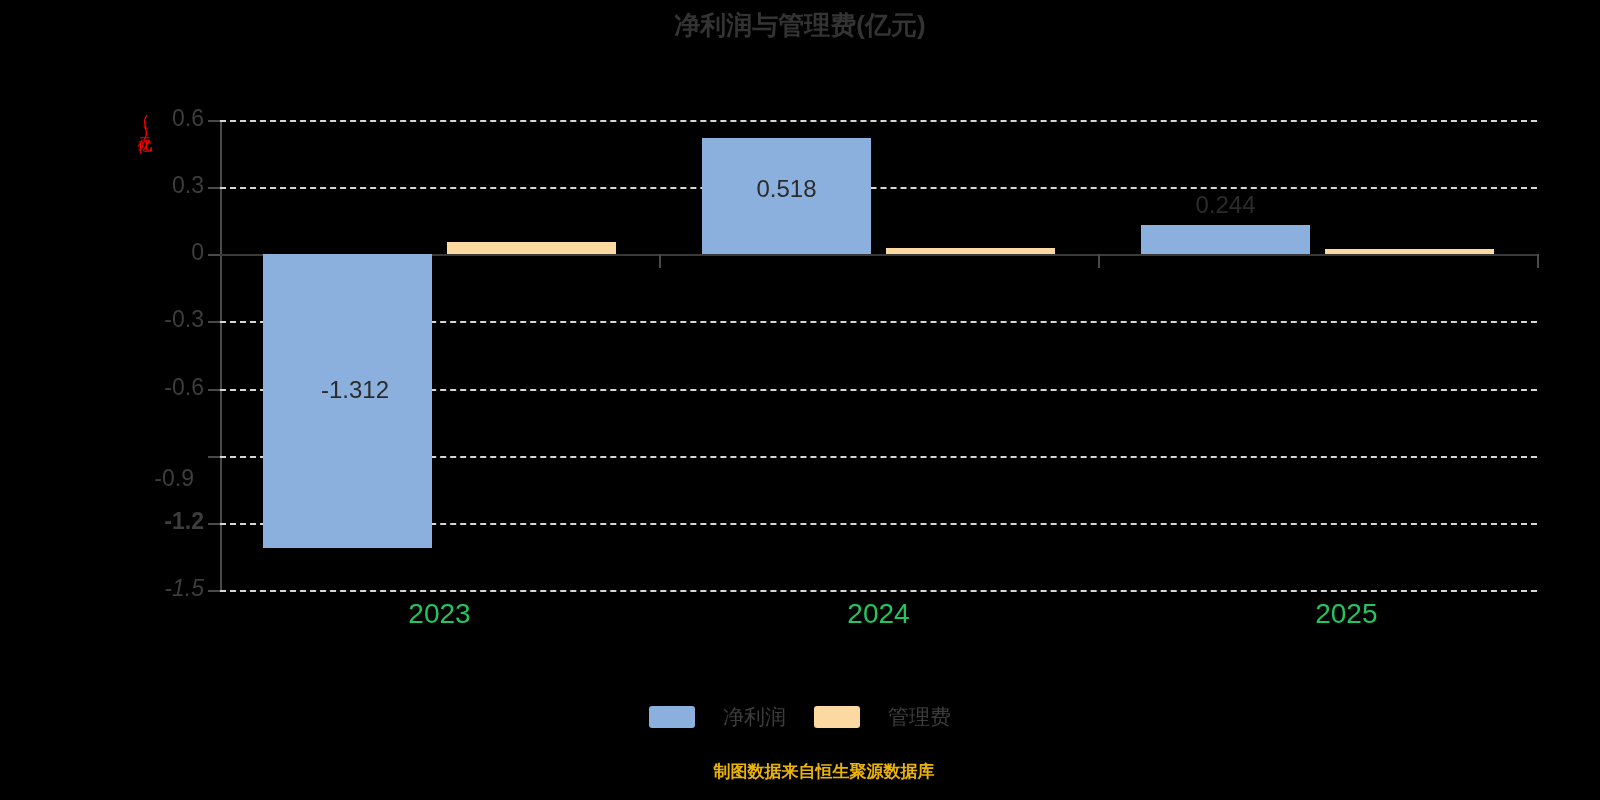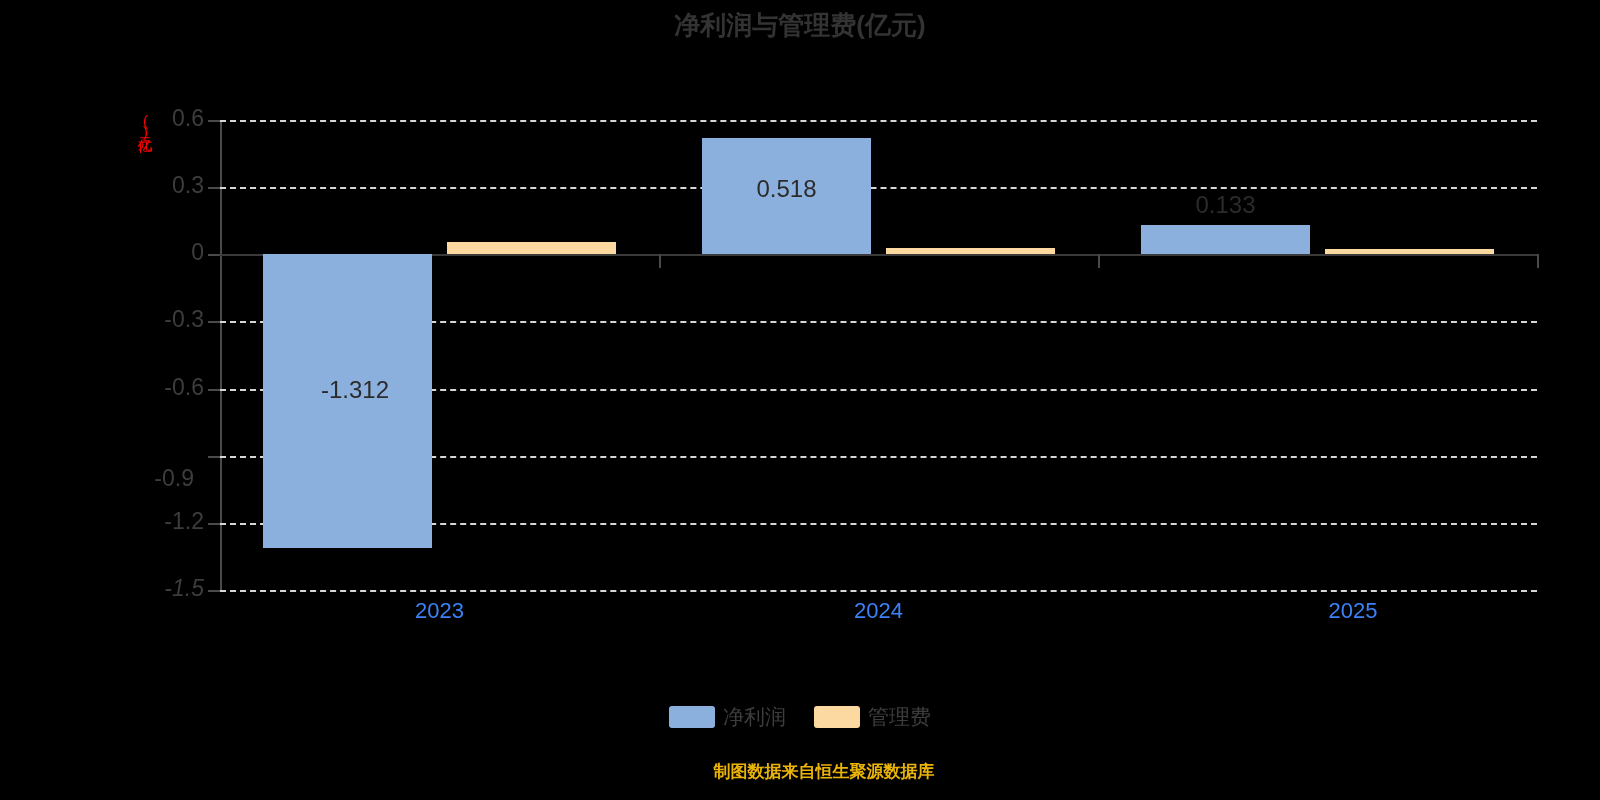--- a/index.html
+++ b/index.html
@@ -85,22 +85,22 @@
     position: absolute;
     top: 250px;
     width: 0;
     height: 14px;
     border-left: 2px solid #4a4a4a;
   }
 
   .x-label {
     position: absolute;
     top: 598px;
-    font-size: 22px;
-    color: #3b82f6;
+    font-size: 28px;
+    color: #22c55e;
     text-align: center;
     width: 120px;
   }
 
   
   .y-axis-unit {
     position: absolute;
     left: 138px;
     top: 112px;
     font-size: 15px;
@@ -138,21 +138,21 @@
     top: 703px;
     width: 1600px;
     display: flex;
     justify-content: center;
     align-items: center;
     gap: 28px;
   }
   .legend-item {
     display: flex;
     align-items: center;
-    gap: 8px;
+    gap: 28px;
   }
   .legend-swatch {
     width: 46px;
     height: 22px;
     border-radius: 3px;
   }
   .legend-swatch.series-profit { background: #8cb0de; }
   .legend-swatch.series-expense { background: #fcd9a0; }
   .legend-text {
     font-size: 21px;
@@ -193,39 +193,39 @@
       <div class="gridline" style="top: 335.714px;"></div>
       <div class="gridline" style="top: 402.857px;"></div>
       <div class="gridline" style="top: 470px;"></div>
       <div class="bar series-profit" title="净利润 2023: -1.312" style="left: 43px; top: 134.286px; width: 169px; height: 293.638px;"></div>
       <div class="bar-label" style="left: 36px; width: 198px; top: 256.296px;">-1.312</div>
       <div class="bar series-expense" title="管理费 2023: 0.054" style="left: 227px; top: 122.2px; width: 169px; height: 12.0857px;"></div>
       <div class="bar series-profit" title="净利润 2024: 0.518" style="left: 482px; top: 18.3524px; width: 169px; height: 115.933px;"></div>
       <div class="bar-label" style="left: 482px; width: 169px; top: 54.5224px;">0.518</div>
       <div class="bar series-expense" title="管理费 2024: 0.03" style="left: 666px; top: 127.571px; width: 169px; height: 6.71429px;"></div>
       <div class="bar series-profit" title="净利润 2025: 0.133" style="left: 921px; top: 104.519px; width: 169px; height: 29.7667px;"></div>
-      <div class="bar-label" style="left: 921px; width: 169px; top: 70.519px;">0.133</div>
+      <div class="bar-label" style="left: 921px; width: 169px; top: 70.519px;">0.244</div>
       <div class="bar series-expense" title="管理费 2025: 0.022" style="left: 1105px; top: 129.362px; width: 169px; height: 4.92381px;"></div>
     </div>
 
   <div id="axis-decorations">
       <div class="y-tick" style="top: 120px;"></div>
       <div class="y-label" style="top: 105px; left: 120px; width: 84px; right: auto;">0.6</div>
       <div class="y-tick" style="top: 187.143px;"></div>
       <div class="y-label" style="top: 172.143px; left: 120px; width: 84px; right: auto;">0.3</div>
       <div class="y-tick" style="top: 254.286px;"></div>
       <div class="y-label" style="top: 239.286px; left: 120px; width: 84px; right: auto;">0</div>
       <div class="y-tick" style="top: 321.429px;"></div>
       <div class="y-label" style="top: 306.429px; left: 120px; width: 84px; right: auto;">-0.3</div>
       <div class="y-tick" style="top: 388.571px;"></div>
       <div class="y-label" style="top: 373.571px; left: 120px; width: 84px; right: auto;">-0.6</div>
       <div class="y-tick" style="top: 455.714px;"></div>
       <div class="y-label" style="top: 440.714px; left: 110px; width: 84px; right: auto; margin-top: 24px;">-0.9</div>
       <div class="y-tick" style="top: 522.857px;"></div>
-      <div class="y-label" style="top: 507.857px; left: 120px; width: 84px; right: auto;">-1.2</div>
+      <div class="y-label" style="top: 507.857px; left: 120px; width: 84px; right: auto; font-weight: bold;">-1.2</div>
       <div class="y-tick" style="top: 590px;"></div>
       <div class="y-label" style="top: 575px; left: 120px; width: 84px; right: auto; font-style: italic;">-1.5</div>
       <div class="x-tick" style="left: 659px; top: 254.286px;"></div>
       <div class="x-label" style="left: 379.5px;">2023</div>
       <div class="x-tick" style="left: 1098px; top: 254.286px;"></div>
       <div class="x-label" style="left: 818.5px;">2024</div>
       <div class="x-tick" style="left: 1537px; top: 254.286px;"></div>
       <div class="x-label" style="left: 1257.5px; text-align: right;">2025</div>
     </div>
 

